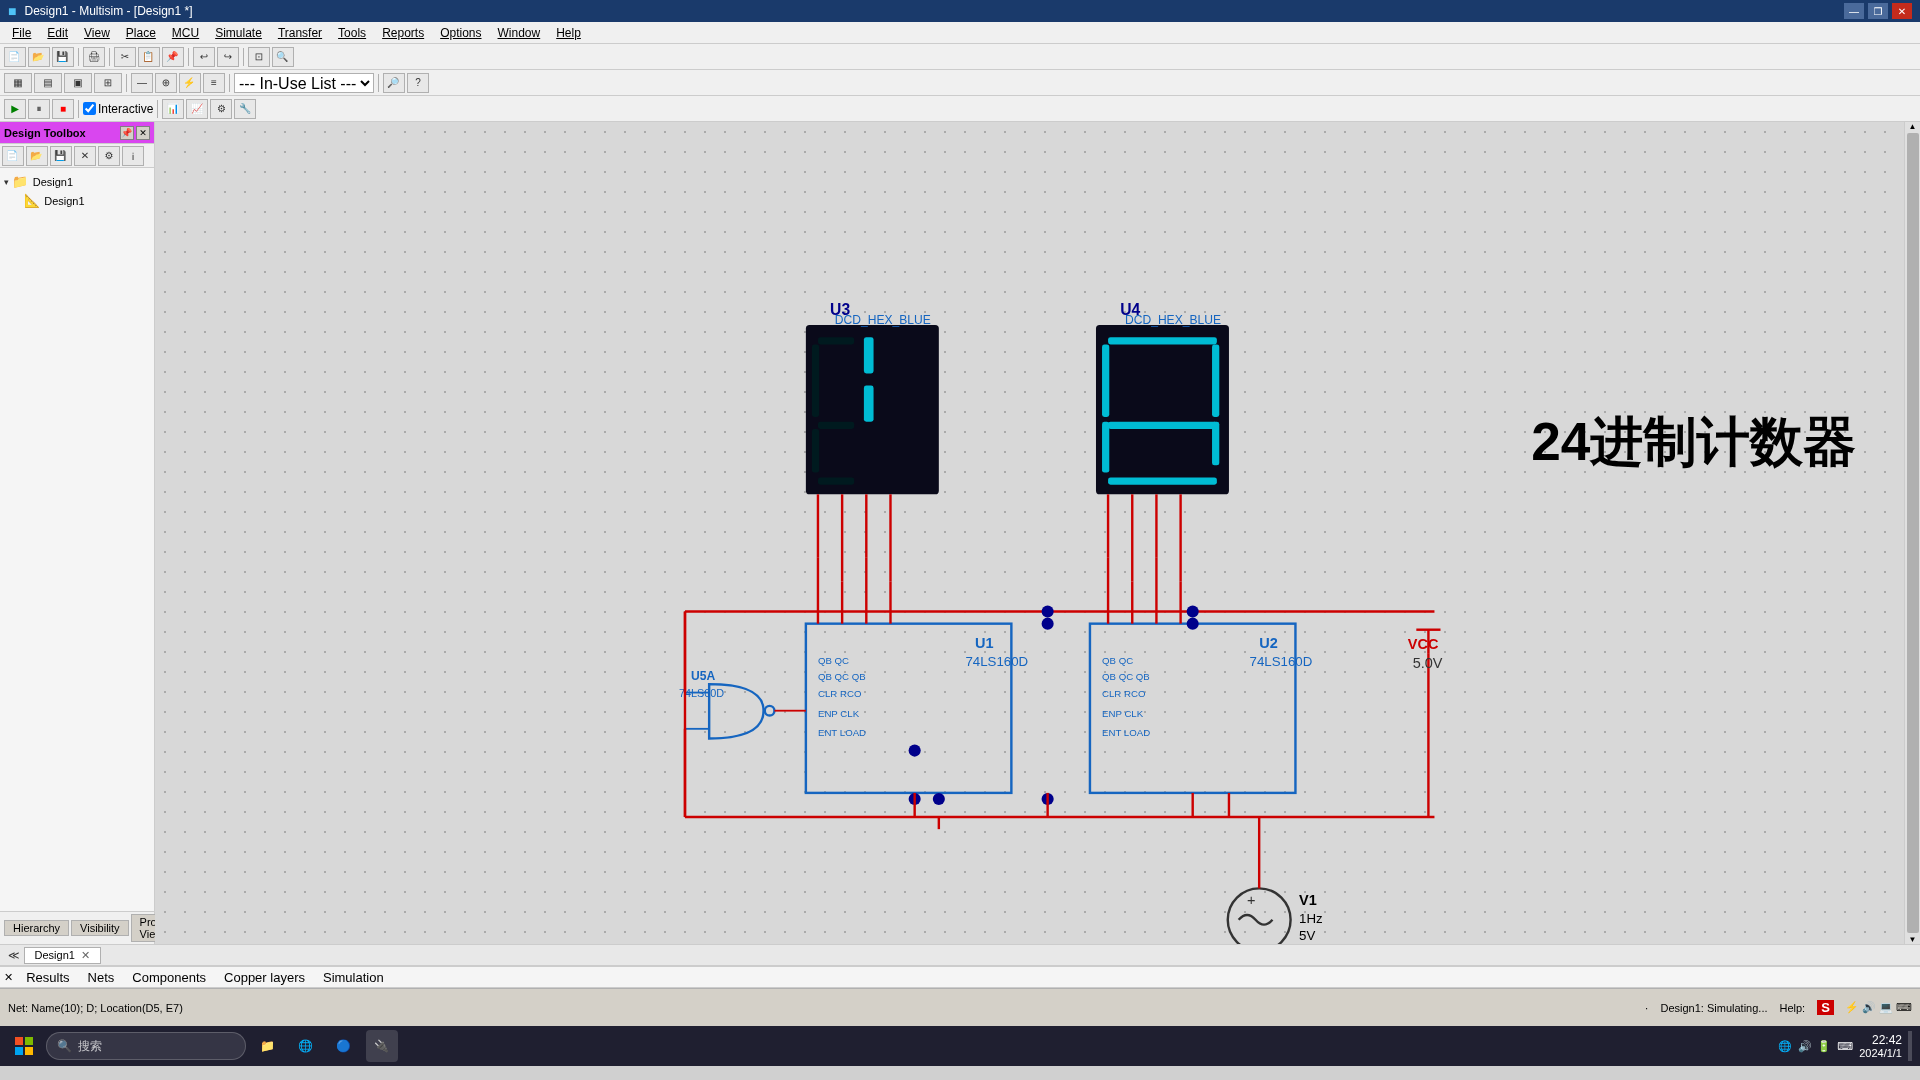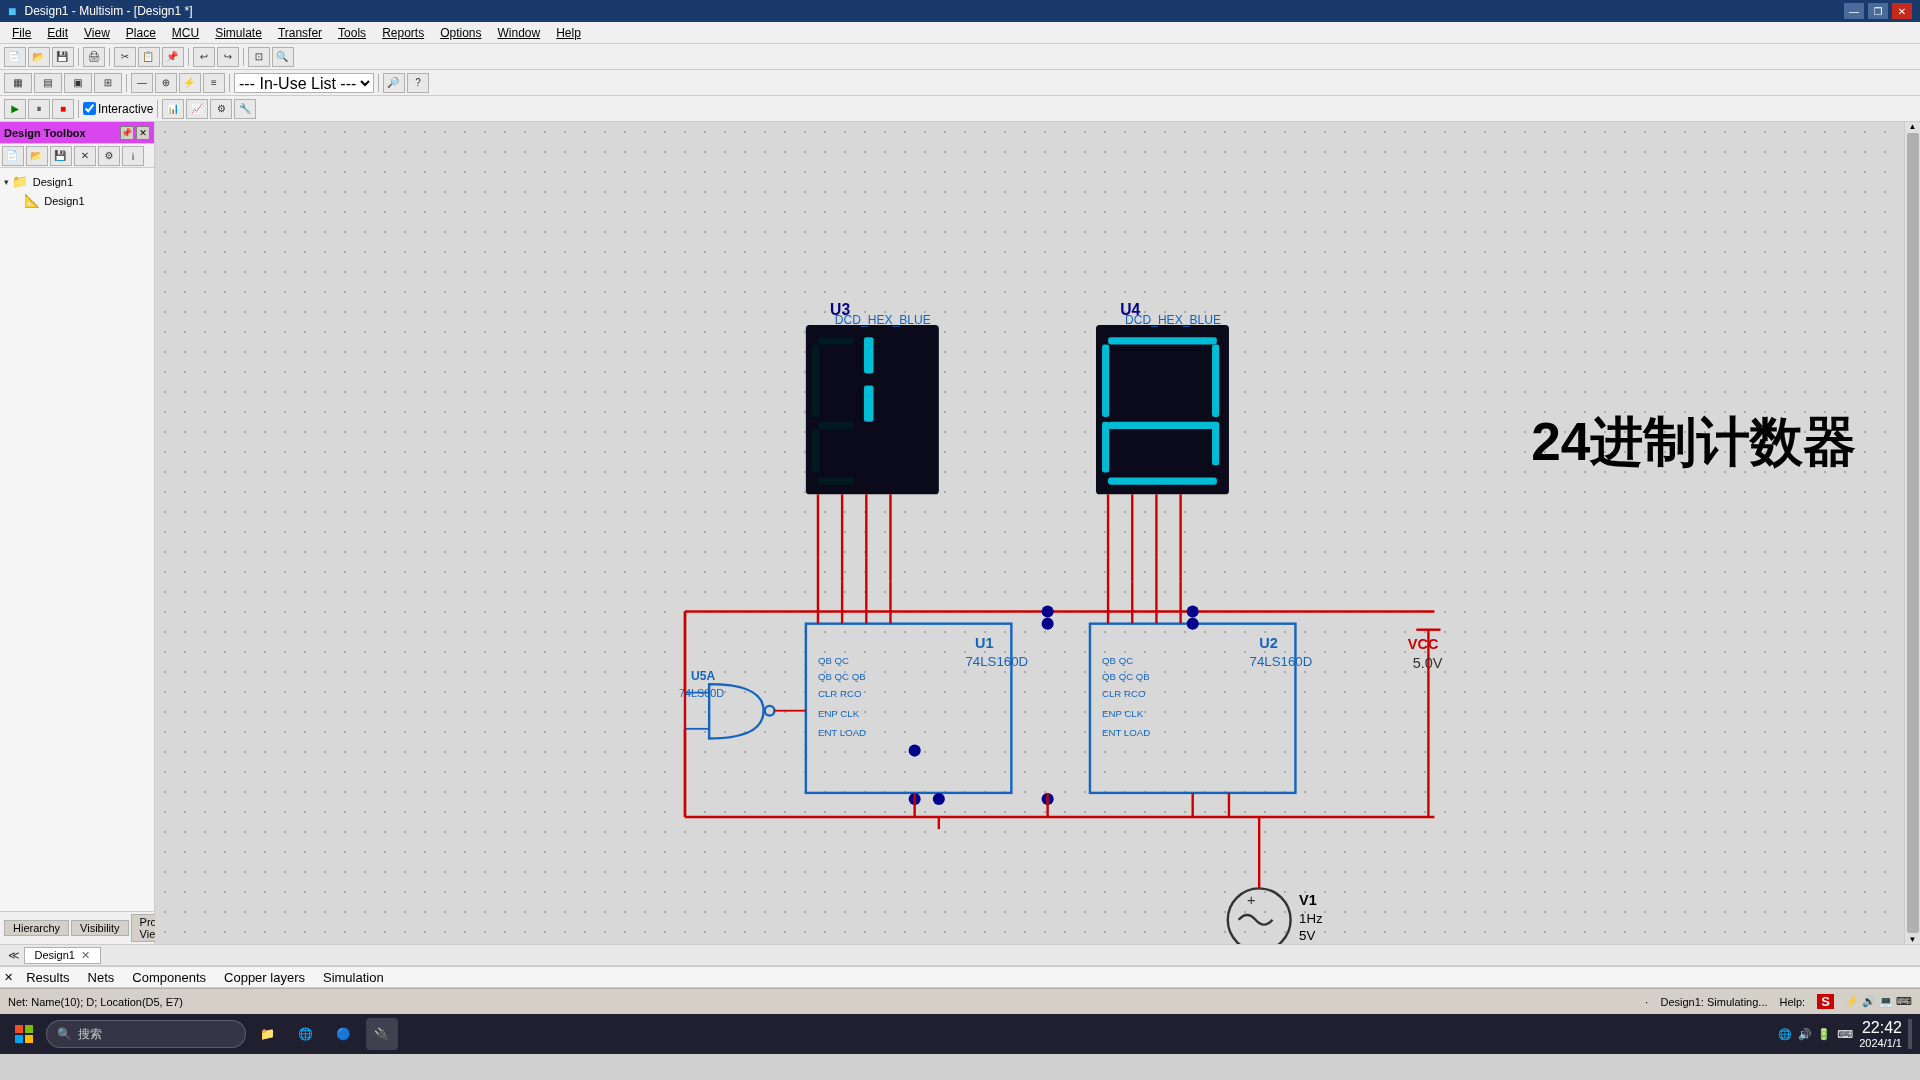--- a/index.html
+++ b/index.html
@@ -364,21 +364,21 @@
 
 <div id="info-tabs" style="height:22px; display:flex; align-items:center; background:#f5f5f5; border-bottom:1px solid #ccc; padding:0 4px; gap:0;">
   <span style="font-size:11px; margin-right:4px; cursor:pointer;">✕</span>
   <span class="info-tab">Results</span>
   <span class="info-tab">Nets</span>
   <span class="info-tab">Components</span>
   <span class="info-tab">Copper layers</span>
   <span class="info-tab">Simulation</span>
 </div>
 
-<div id="status-bar" style="height:26px; background:#d4d0c8; display:flex; align-items:center; justify-content:space-between; padding:0 8px; font-size:11px; border-top:1px solid #b0b0b0;">
+<div id="status-bar" style="height:38px; background:#d4d0c8; display:flex; align-items:center; justify-content:space-between; padding:0 8px; font-size:11px; border-top:1px solid #b0b0b0;">
   <div id="status-left">Net: Name(10); D; Location(D5, E7)</div>
   <div id="status-right" style="display:flex; align-items:center; gap:12px;">
     <span>·</span>
     <span>Design1: Simulating...</span>
     <span>Help: </span>
     <span style="background:#cc0000; color:white; font-weight:bold; padding:0 4px; font-size:13px;">S</span>
     <span>⚡ 🔊 💻 ⌨</span>
   </div>
 </div>
 
@@ -403,18 +403,18 @@
     <div class="taskbar-icon">🌐</div>
     <div class="taskbar-icon">🔵</div>
     <div class="taskbar-icon" style="background:rgba(255,255,255,0.15); border-radius:4px;">🔌</div>
   </div>
   <div id="taskbar-right" style="display:flex; align-items:center; gap:6px; color:white; font-size:11px;">
     <span>🌐</span>
     <span>🔊</span>
     <span>🔋</span>
     <span>⌨</span>
     <div style="text-align:right;">
-      <div style="font-size:16px;">22:42</div>
+      <div style="font-size:12px;">22:42</div>
       <div style="font-size:11px;">2024/1/1</div>
     </div>
     <span style="width:4px; height:30px; background:rgba(255,255,255,0.2); cursor:pointer;"></span>
   </div>
 </div>
 
 </body></html>

